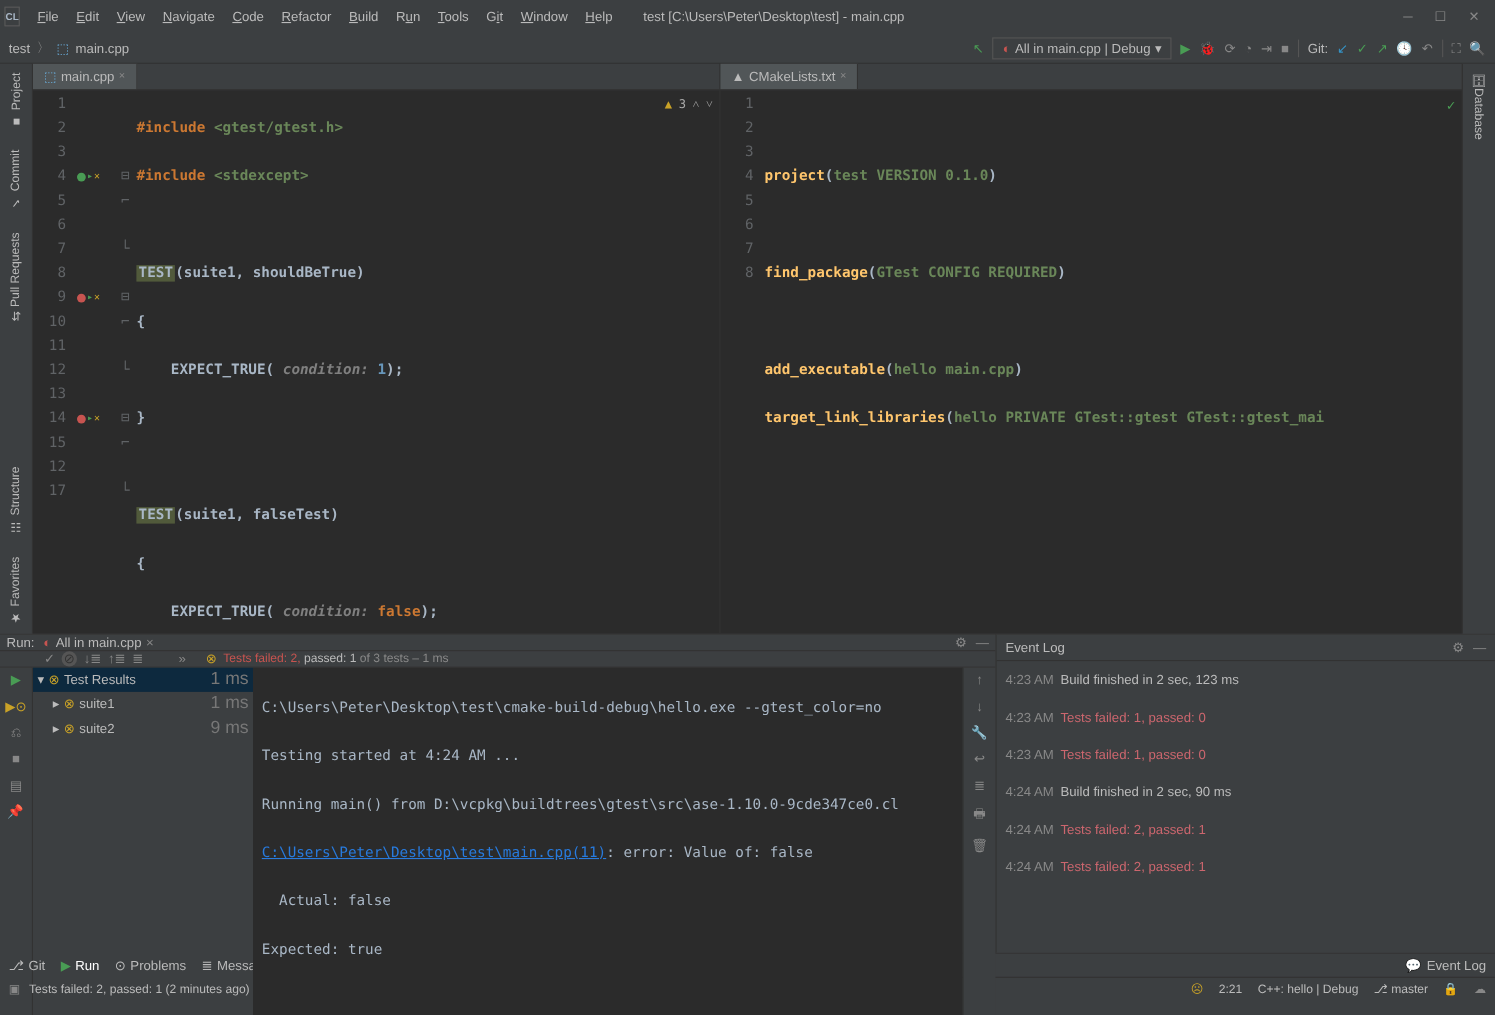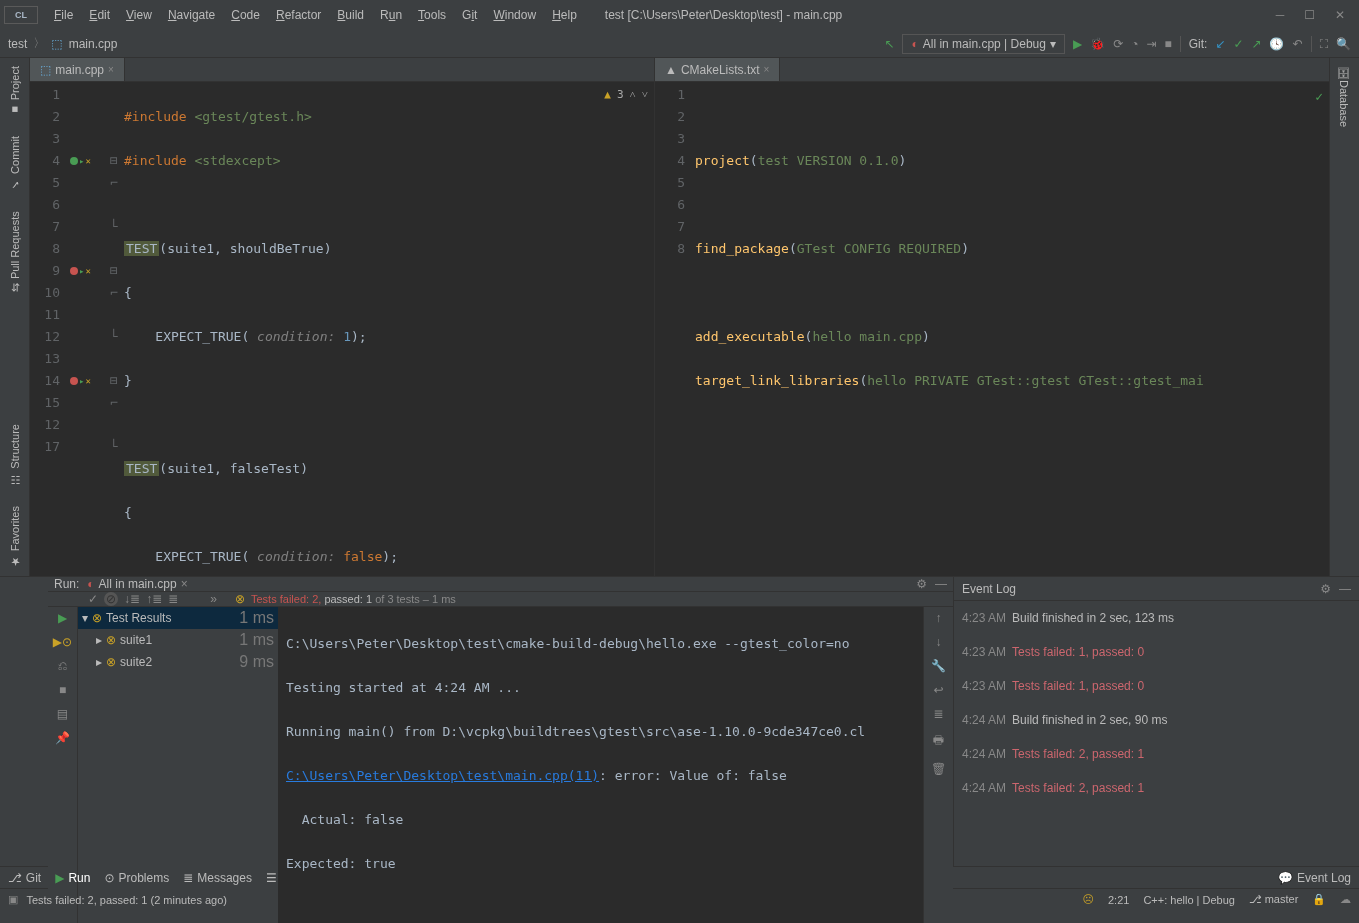--- a/index.html
+++ b/index.html
@@ -1,18 +1,18 @@
 <!DOCTYPE html>
 <html><head>
 <meta charset="utf-8">
 <style>
 * { margin: 0; padding: 0; box-sizing: border-box; }
 body { font-family: "Segoe UI", sans-serif; font-size: 12px; background: #3c3f41; color: #bbbbbb; overflow: hidden; width: 1359px; height: 923px; }
 .titlebar { height: 30px; background: #3c3f41; display: flex; align-items: center; padding: 0 4px; }
-.app-icon { width: 34px; height: 18px; background: #3c3f41; border: 1px solid #5a5a5a; display: flex; align-items: center; justify-content: center; font-size: 9px; font-weight: bold; color: #a9b7c6; margin-right: 8px; }
+.app-icon { width: 14px; height: 18px; background: #3c3f41; border: 1px solid #5a5a5a; display: flex; align-items: center; justify-content: center; font-size: 9px; font-weight: bold; color: #a9b7c6; margin-right: 8px; }
 .menu-item { padding: 0 8px; cursor: pointer; color: #bbbbbb; }
 .menu-u { text-decoration: underline; }
 .title-center { flex: 1; text-align: left; padding-left: 20px; color: #bbbbbb; }
 .win-controls { display: flex; gap: 20px; padding-right: 10px; color: #888; }
 .toolbar { height: 28px; background: #3c3f41; display: flex; align-items: center; border-bottom: 1px solid #323232; padding: 0 8px; font-size: 12px; }
 .breadcrumb { display: flex; align-items: center; gap: 6px; }
 .toolbar-right { margin-left: auto; display: flex; align-items: center; gap: 8px; }
 .run-config { background: #3c3f41; border: 1px solid #555; padding: 2px 8px; display: flex; align-items: center; gap: 4px; }
 .main-area { display: flex; height: 518px; }
 .left-gutter { width: 30px; background: #3c3f41; display: flex; flex-direction: column; align-items: center; padding-top: 8px; gap: 20px; border-right: 1px solid #323232; }
@@ -23,33 +23,33 @@
 .editor-pane { display: flex; flex-direction: column; background: #2b2b2b; }
 .editor-left { width: 625px; border-right: 1px solid #323232; }
 .editor-right { flex: 1; }
 .tabs { height: 24px; background: #3c3f41; display: flex; border-bottom: 1px solid #323232; }
 .tab { padding: 3px 10px; background: #515658; display: flex; align-items: center; gap: 4px; font-size: 12px; border-right: 1px solid #323232; }
 .tab .close { color: #888; font-size: 10px; }
 .code-area { flex: 1; display: flex; font-family: "Consolas", monospace; font-size: 13px; line-height: 22px; overflow: hidden; position: relative; }
 .line-numbers { width: 40px; text-align: right; color: #606366; padding-right: 10px; padding-top: 2px; }
 .gutter-marks { width: 40px; padding-top: 2px; }
 .gutter-mark { height: 22px; display: flex; align-items: center; gap: 1px; font-size: 9px; }
-.code { flex: 1; padding-top: 2px; white-space: pre; color: #a9b7c6; }
+.code { flex: 1; padding-top: 2px; white-space: pre; color: #a9b7c6; font-weight: bold; }
 .hl-include { color: #cc7832; }
 .hl-string { color: #6a8759; }
 .hl-test { background: #515a3b; color: #a9b7c6; padding: 0 2px; }
 .hl-func { color: #ffc66d; }
 .hl-param { color: #808080; font-style: italic; }
 .hl-num { color: #6897bb; }
 .hl-kw { color: #cc7832; }
 .hl-link { color: #287bde; text-decoration: underline; }
 .code-line { height: 22px; }
 .overlay-markers { position: absolute; right: 6px; top: 2px; display: flex; gap: 6px; color: #aaa; font-size: 11px; align-items: center; }
 .warn-tri { color: #c9a227; }
-.run-panel { height: 290px; display: flex; border-top: 1px solid #323232; padding-left: 48px; }
+.run-panel { height: 290px; display: flex; border-top: 1px solid #323232; }
 .run-left { width: 905px; display: flex; flex-direction: column; }
 .run-header { height: 24px; display: flex; align-items: center; padding: 0 6px; background: #3c3f41; border-bottom: 1px solid #323232; }
 .run-header-right { margin-left: auto; display: flex; gap: 8px; color: #888; }
 .run-body { flex: 1; display: flex; }
 .run-tools { width: 30px; background: #3c3f41; display: flex; flex-direction: column; align-items: center; gap: 10px; padding-top: 4px; border-right: 1px solid #323232; }
 .run-tests { width: 200px; background: #3c3f41; display: flex; flex-direction: column; }
 .test-tree { flex: 1; font-size: 12px; }
 .test-row { display: flex; align-items: center; padding: 2px 4px; gap: 4px; }
 .test-row.sel { background: #0d293e; }
 .test-time { margin-left: auto; color: #777; font-size: 16px; }

